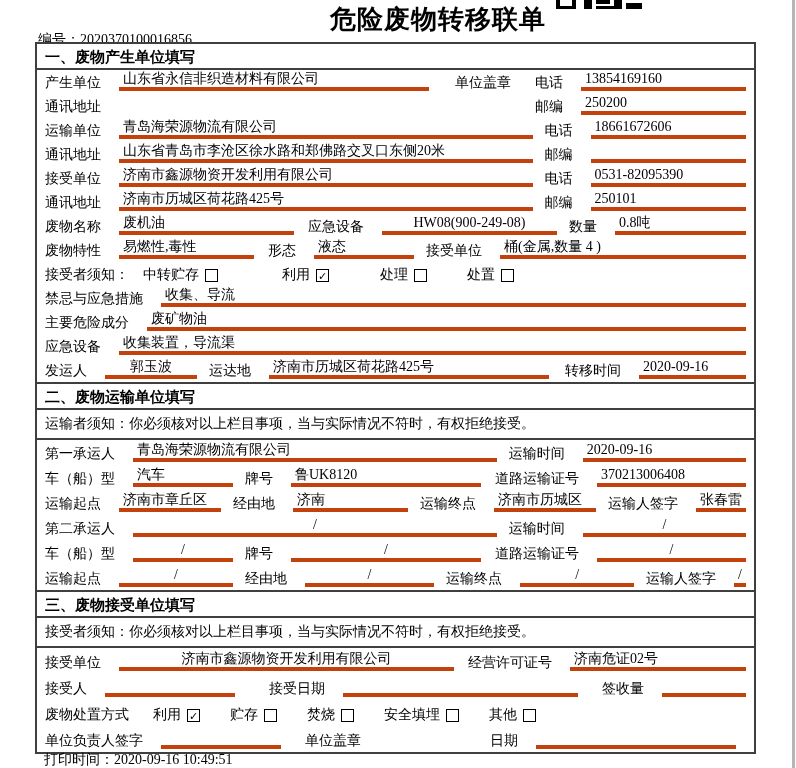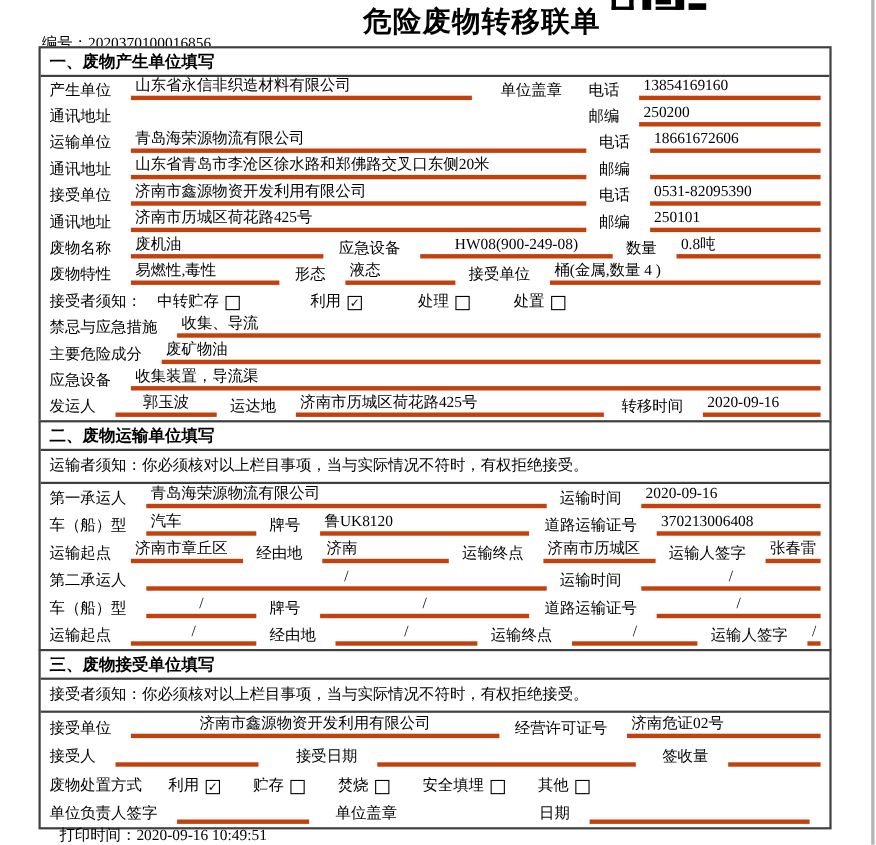--- a/index.html
+++ b/index.html
@@ -36,21 +36,21 @@
   .lbl{white-space:nowrap;line-height:17px;}
   .u{border-bottom:4px solid #c2410c;margin-left:18px;padding:0 4px;line-height:17px;
      white-space:nowrap;box-sizing:border-box;}
   .u + .lbl{margin-left:12px;}
   .fill{flex:1;}
   .c{text-align:center;}
   .mla{margin-left:auto;}
   .bx{display:inline-block;width:13px;height:13px;border:1px solid #000;margin-left:6px;margin-bottom:1px;
       text-align:center;line-height:12px;font-size:11px;font-weight:bold;
       font-family:"Liberation Sans","DejaVu Sans",sans-serif;box-sizing:border-box;}
-  .footer{position:absolute;left:54px;top:751px;white-space:nowrap;}
+  .footer{position:absolute;left:44px;top:751px;white-space:nowrap;}
 </style>
 </head>
 <body>
 
 <div class="page-edge"></div>
 
 <div class="doc-no"><span>编号：</span><span>2020370100016856</span></div>
 
 <div class="doc-title">危险废物转移联单</div>
 

